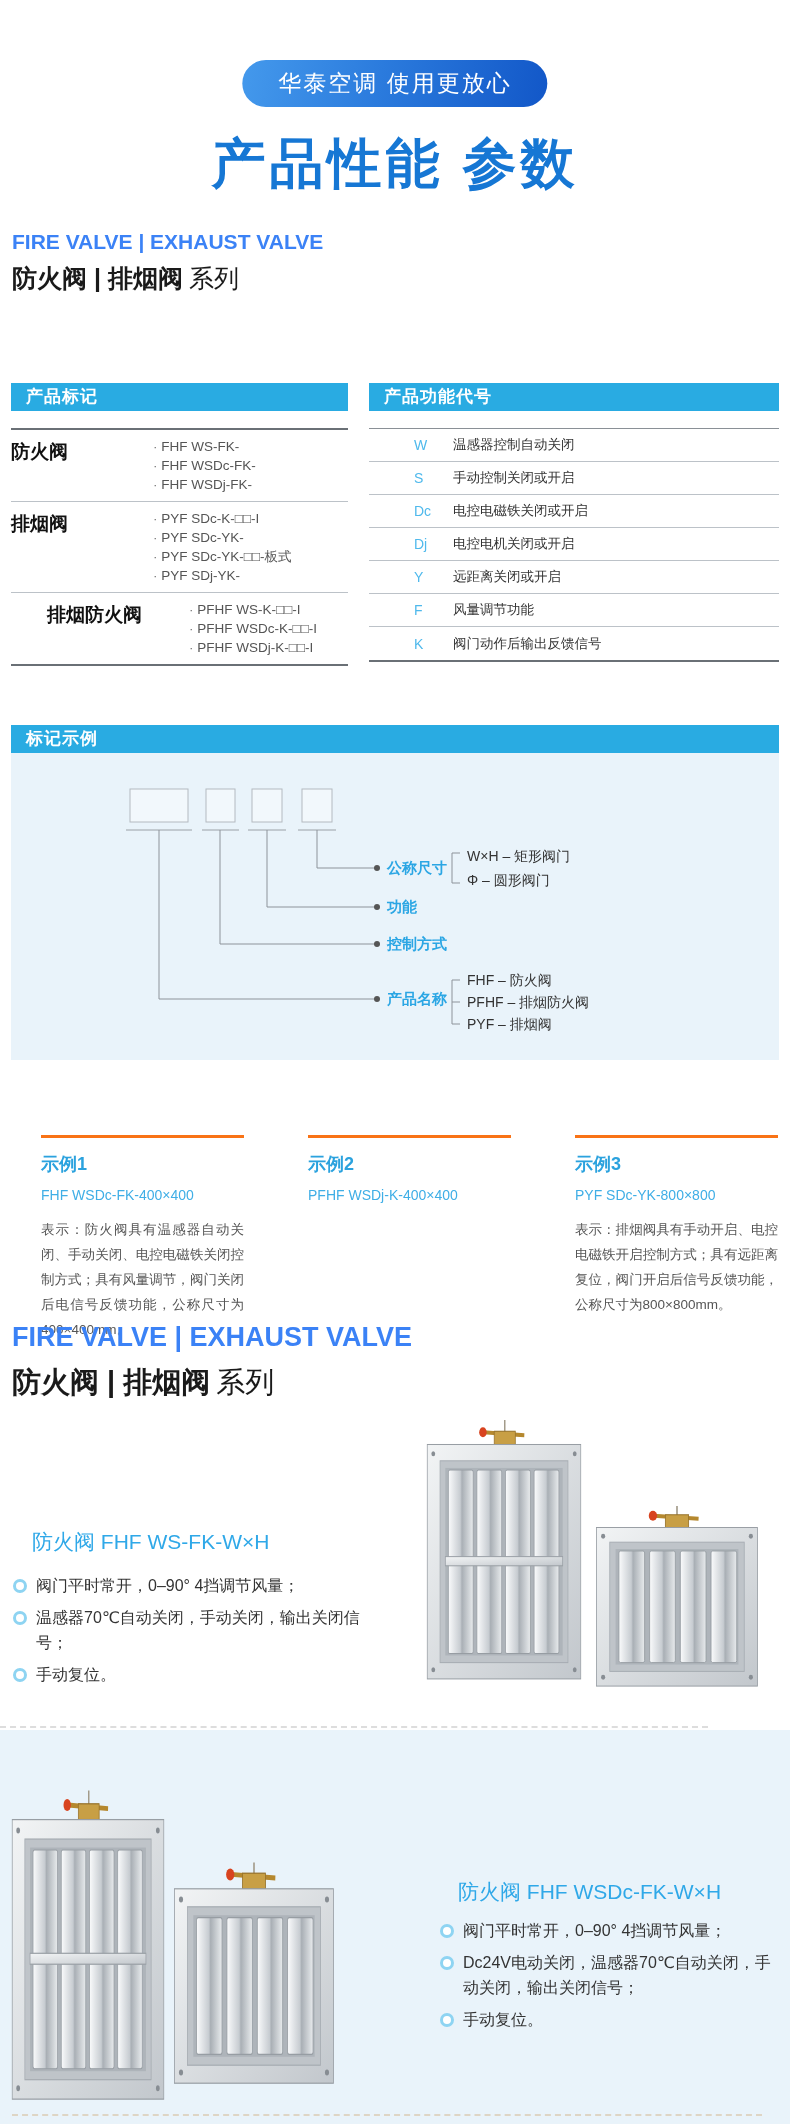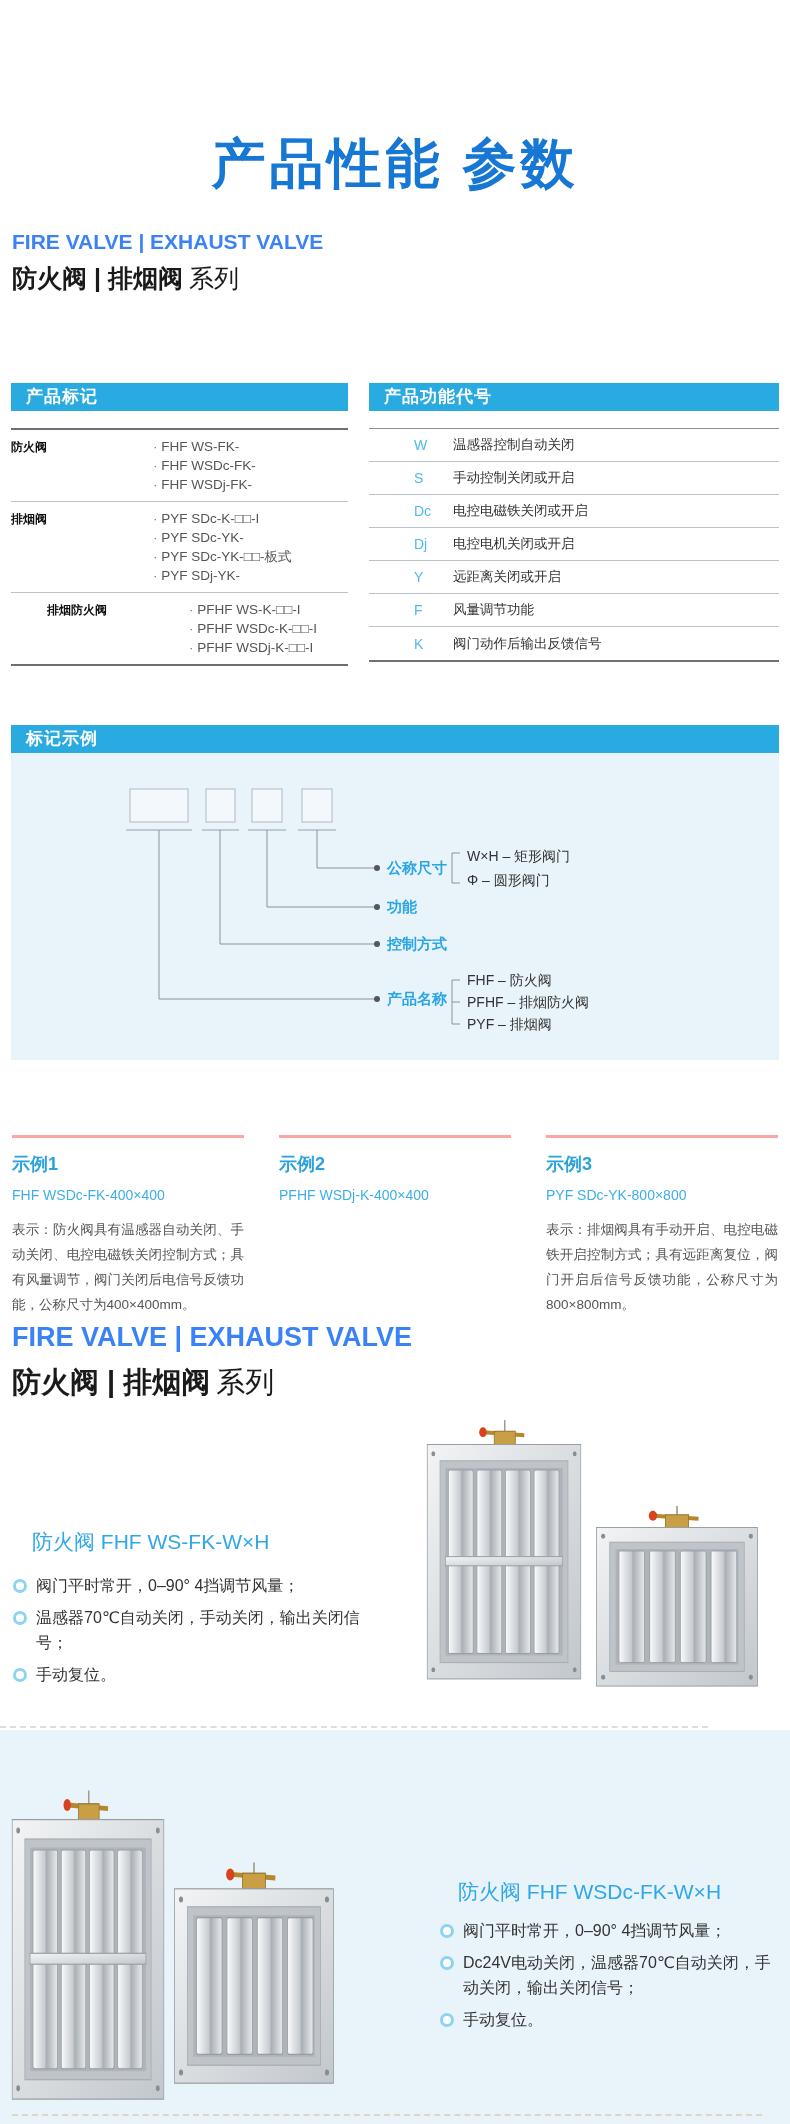--- a/index.html
+++ b/index.html
@@ -29,40 +29,40 @@
 
   
   .tables { position:absolute; top:383px; left:11px; width:768px; display:flex; gap:21px; }
   .tcol-left { width:337px; }
   .tcol-right { flex:1; }
   .bar { height:28px; line-height:28px; background:#29ABE2; color:#fff;
     font-size:17px; font-weight:bold; padding-left:15px; letter-spacing:1px; }
   .marks-body { margin-top:17px; border-top:2px solid #6a7076; border-bottom:2px solid #6a7076; }
   .marks-row { display:flex; padding:7px 0; border-bottom:1px solid #bcc2c8; }
   .marks-row:last-child { border-bottom:none;margin-left:36px; }
-  .marks-label { width:142px; font-size:12px; font-weight:bold; color:#111; padding-top:2px; }
+  .marks-label { width:142px; font-size:19px; font-weight:bold; color:#111; padding-top:2px; }
   .marks-items { flex:1; }
   .marks-item { font-size:13.5px; color:#555; line-height:19px; }
   .marks-item::before { content:"·  "; color:#777; }
   .codes-body { margin-top:17px; border-top:1px solid #8a9096; border-bottom:2px solid #6a7076; }
   .codes-row { display:flex; align-items:center; height:33px; padding-left:45px; border-bottom:1px solid #bcc2c8; }
   .codes-row:last-child { border-bottom:none; }
   .code { width:39px; font-size:14px; color:#4FB9EC; }
   .code-desc { font-size:13.5px; color:#333;text-align:center; }
 
   
   .marking { position:absolute; top:725px; left:11px; width:768px; }
   .marking-panel { position:relative; height:307px; background:#E9F3FA; }
   .marking-panel svg.diagram { position:absolute; left:0; top:0; }
   .dlabel { position:absolute; font-size:15px; font-weight:bold; color:#2BA6E4; white-space:nowrap; }
   .dlegend { position:absolute; font-size:14px; color:#333; white-space:nowrap; }
 
   
   .examples { position:absolute; top:1135px; left:12px; width:766px; display:flex; gap:35px; }
-  .ex-col { width:232px; border-top:3px solid #fca5a5; }
+  .ex-col { width:232px; border-top:3px solid #f97316;margin-left:29px; }
   .ex-title { margin-top:14px; font-size:18px; font-weight:bold; color:#2BA2DE; }
   .ex-code { margin-top:11px; font-size:14px; color:#3FAEE6; }
   .ex-desc { margin-top:14px; font-size:13.5px; line-height:25px; color:#555; text-align:justify; }
 
   
   .prod1 { position:absolute; top:1408px; left:0; width:708px; height:320px;
     border-bottom:2px dashed #ddd; background:#fff;padding-left:16px; }
   .prod2 { position:absolute; top:1730px; left:0; width:790px; height:394px; background:#E9F3FA; }
   .prod-title { position:absolute; font-size:21px; color:#2FA8E8; white-space:nowrap; }
   .bullets { position:absolute; list-style:none; }
@@ -129,20 +129,21 @@
       <circle cx="11" cy="33" r="2.5" fill="#878d93"></circle>
         <circle cx="189" cy="33" r="2.5" fill="#878d93"></circle>
       <circle cx="11" cy="177" r="2.5" fill="#878d93"></circle>
         <circle cx="189" cy="177" r="2.5" fill="#878d93"></circle>
     </symbol>
   </defs>
 </svg>
 
 <div class="page">
 
+  <div class="badge">华泰空调  使用更放心</div>
   <div class="h1">产品性能 参数</div>
 
   <div class="sec-head first">
     <div class="en">FIRE VALVE | EXHAUST VALVE</div>
     <div class="cn"><span>防火阀 | 排烟阀</span><span class="suffix">系列</span></div>
   </div>
 
   <div class="tables">
     <div class="tcol-left">
       <div class="bar">产品标记</div>

